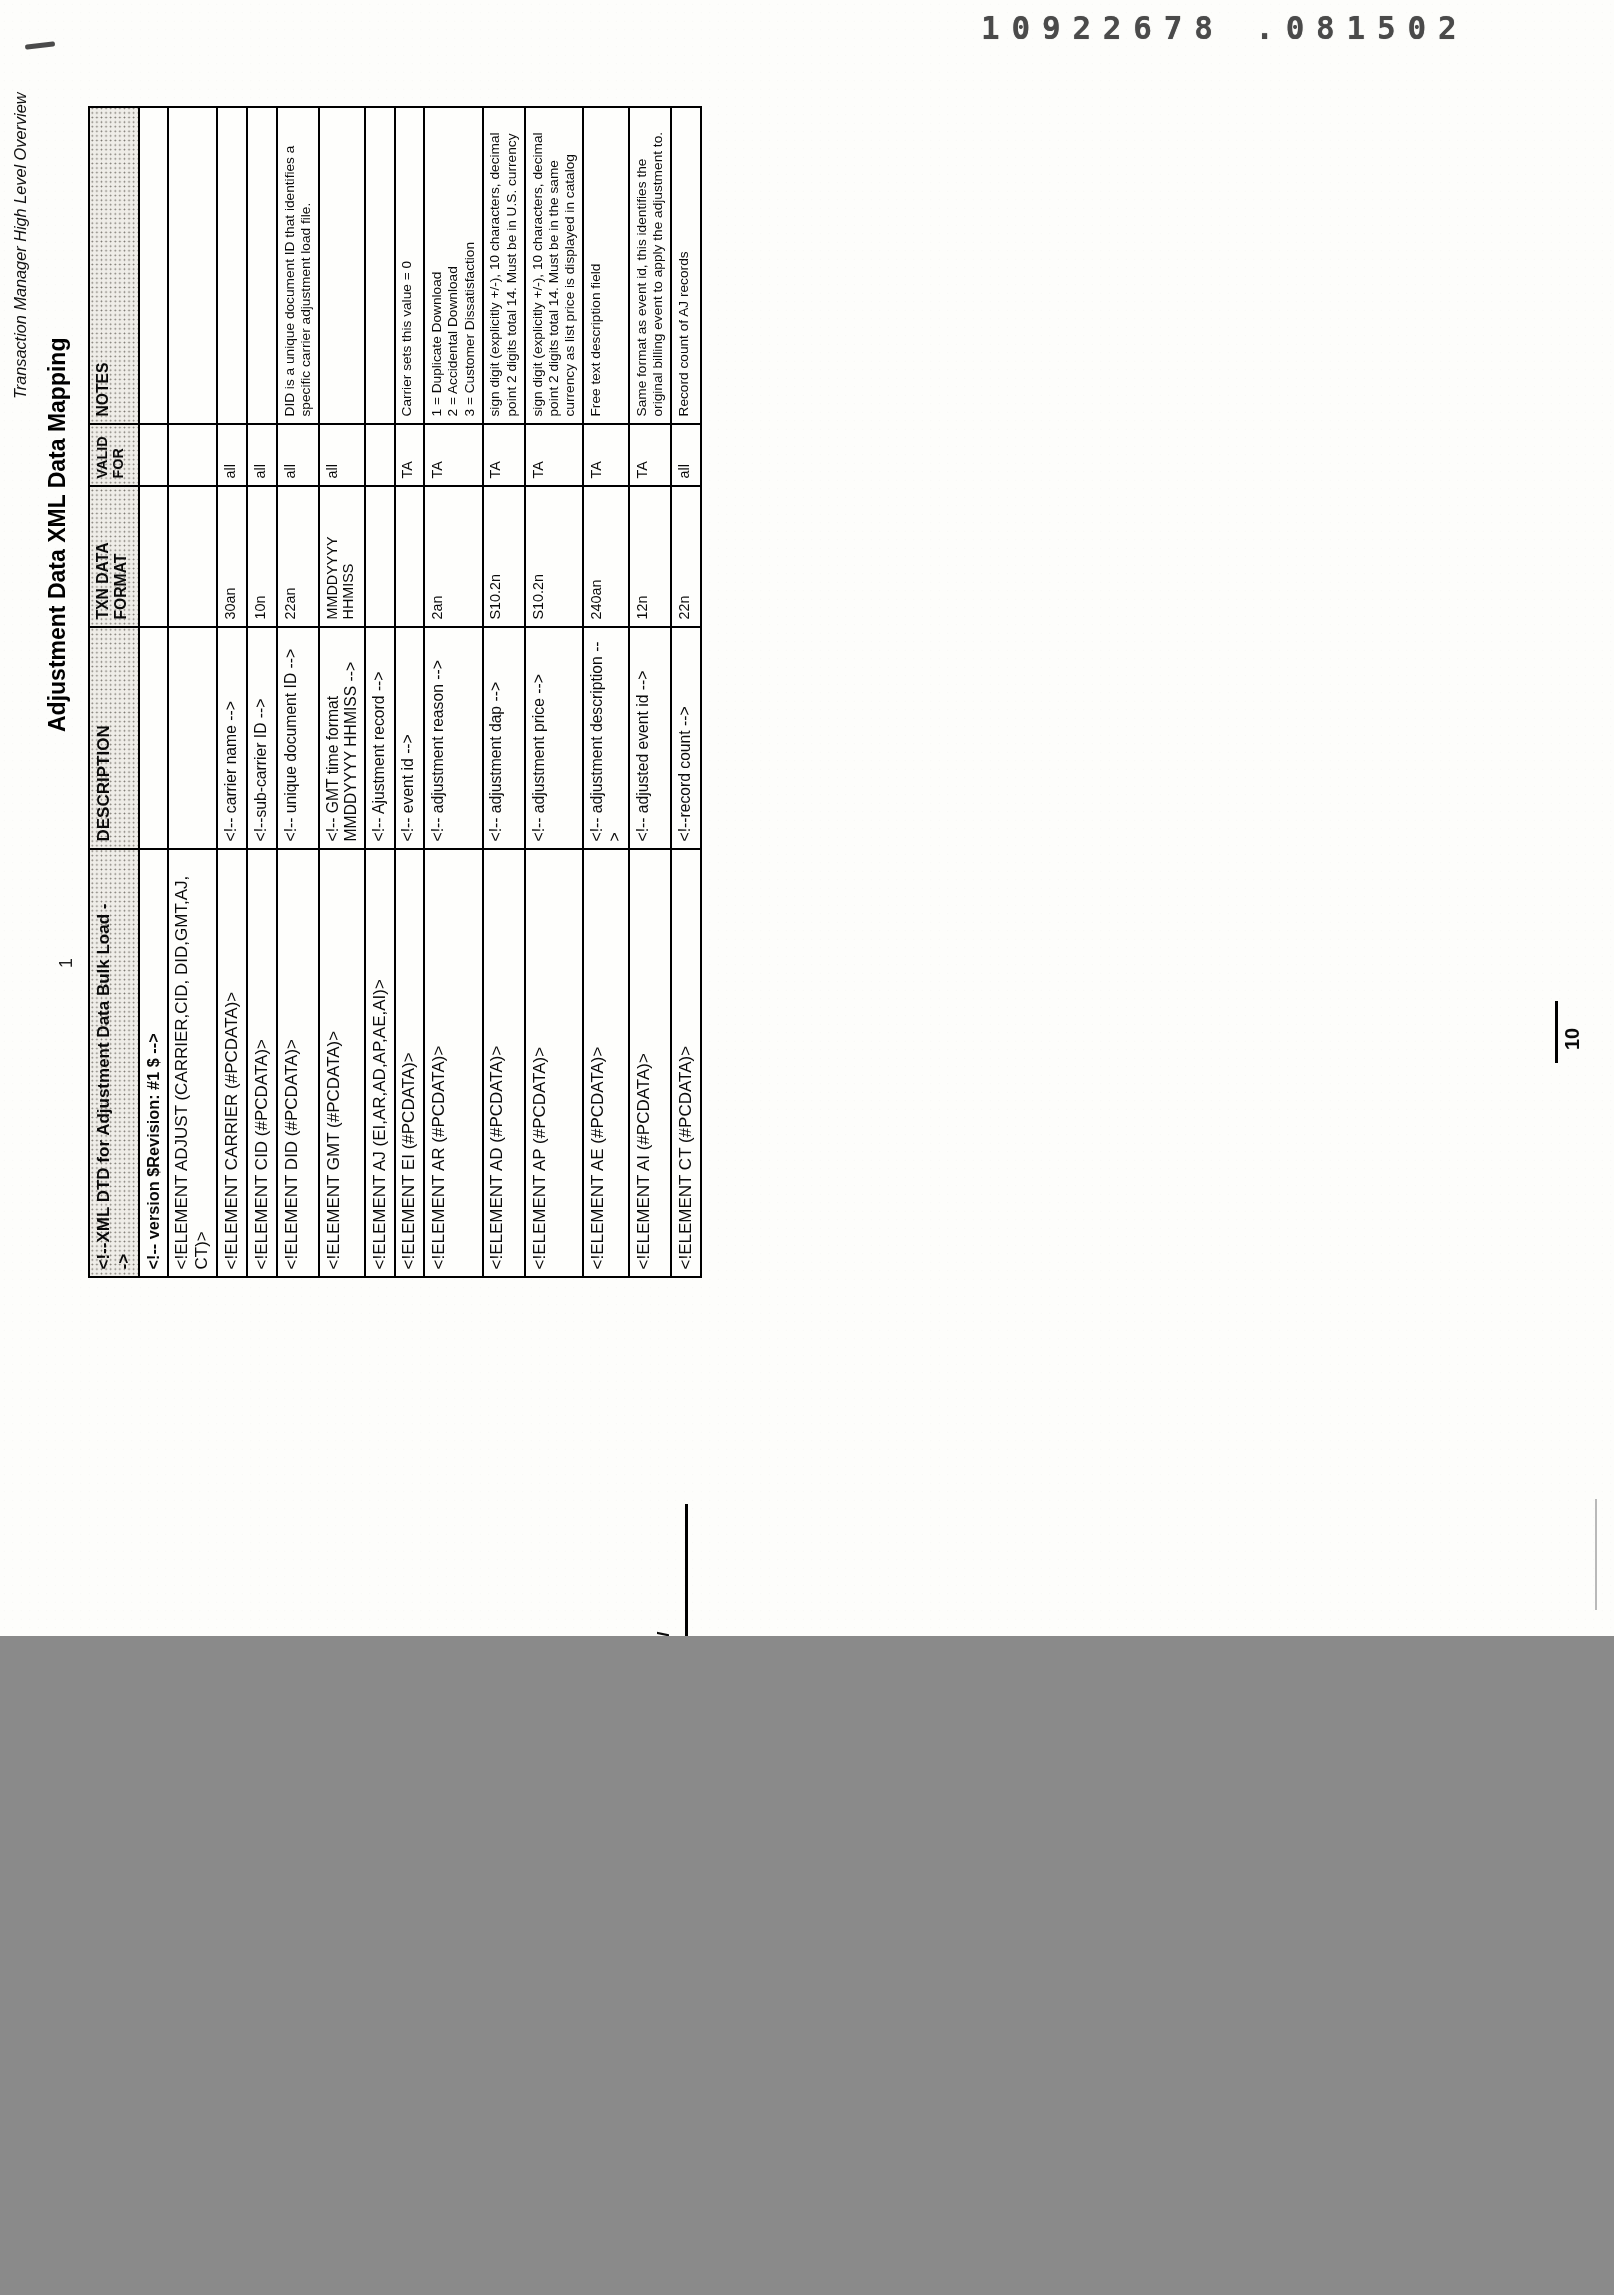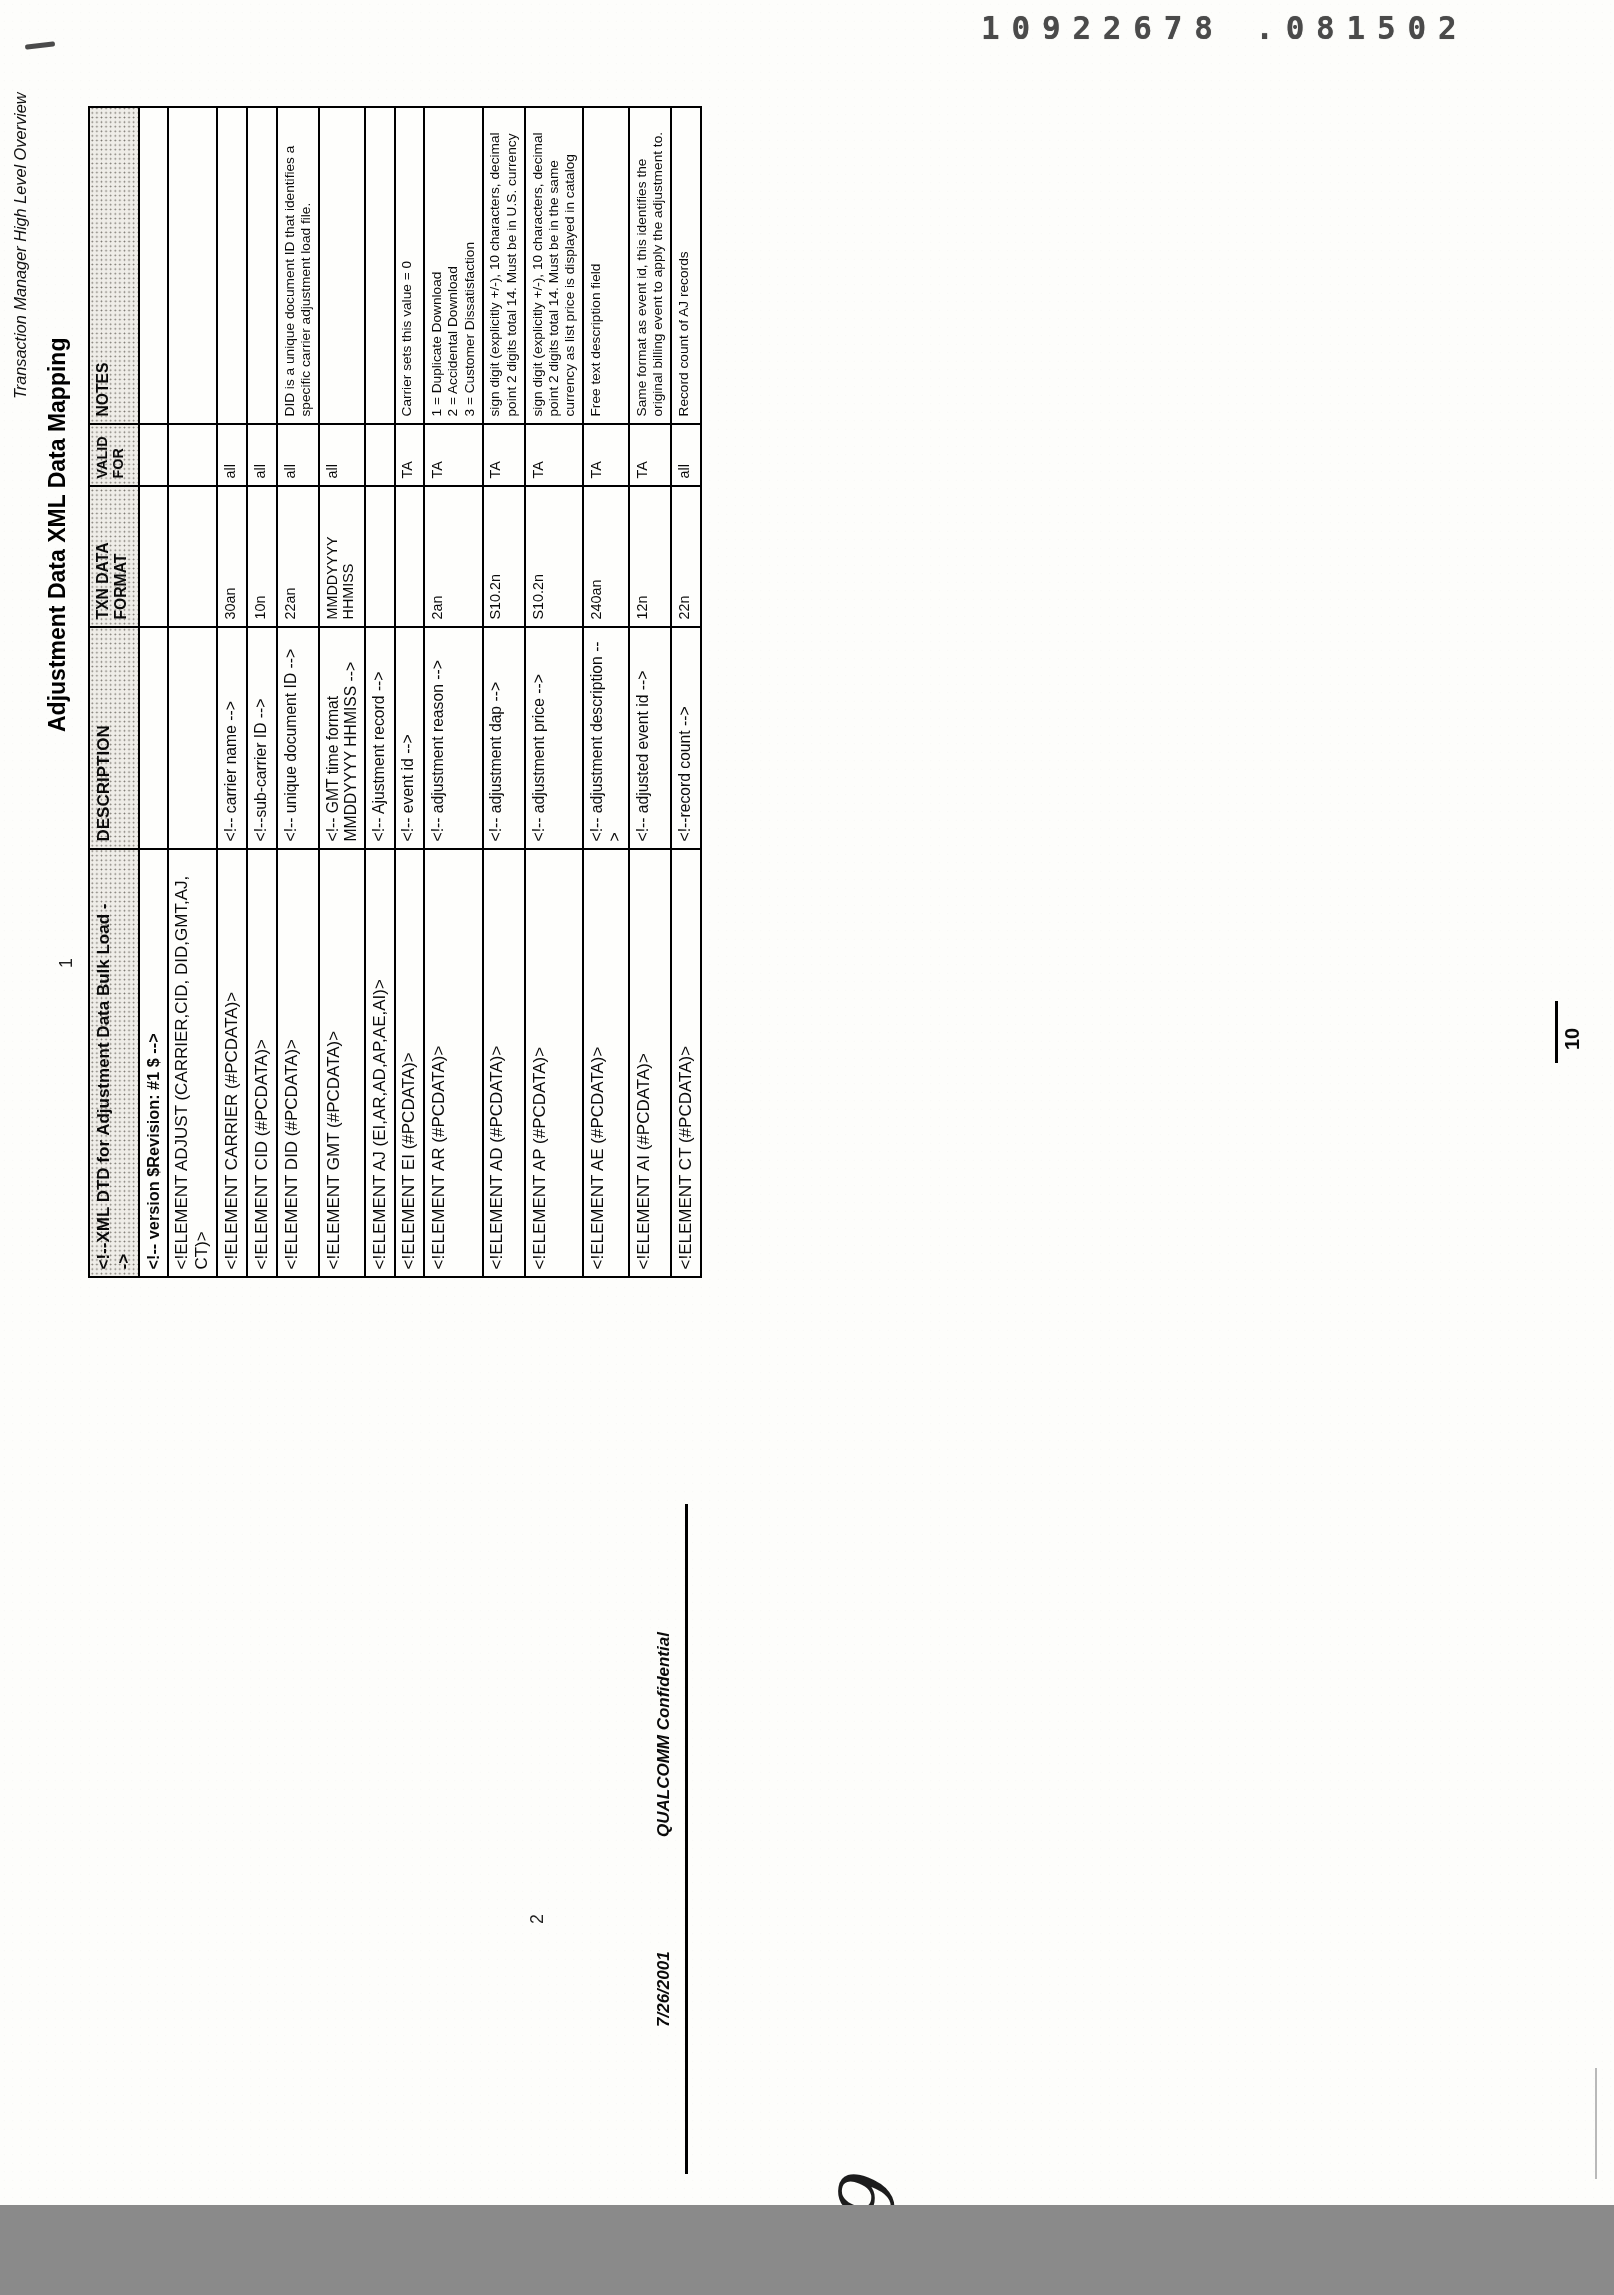--- a/index.html
+++ b/index.html
@@ -1,18 +1,18 @@
 <!DOCTYPE html>
 <html style="font-size:10.5px"><head>
 <meta charset="utf-8">
 <style>
   html,body{margin:0;padding:0;background:#8a8a8a;}
   #page{
     position:relative;
-    width:1615px;height:2205px;
+    width:1615px;height:1636px;
     background:#fdfdfb;
     overflow:hidden;
     font-family:"Liberation Sans",sans-serif;
     color:#0a0a0a;
     background-image:radial-gradient(rgba(0,0,0,0.03) 0.7px, transparent 0.7px);
     background-size:8.5px 8.5px;
   }
 
   
   .stamp{

